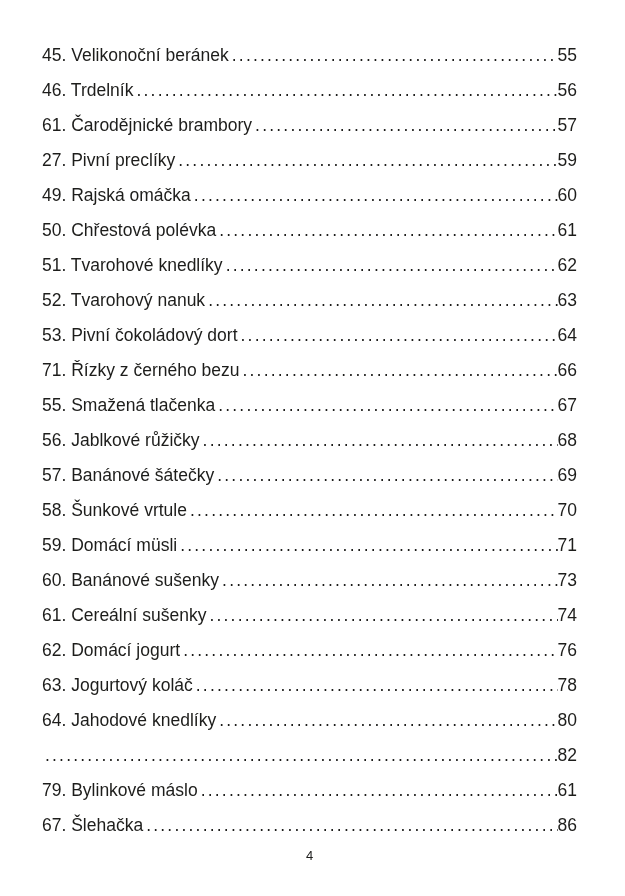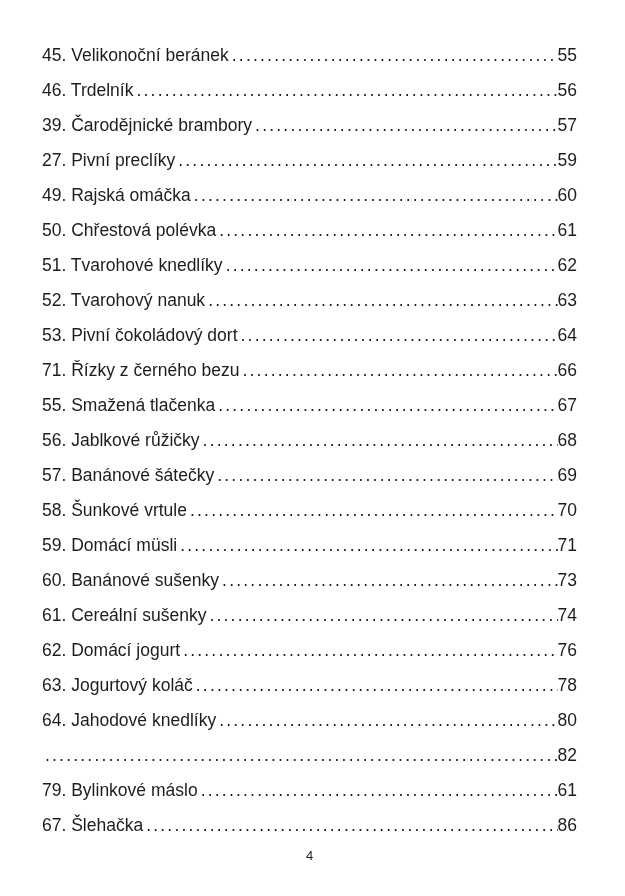--- a/index.html
+++ b/index.html
@@ -63,21 +63,21 @@
         <span class="toc-title">45. Velikonoční beránek</span>
         <span class="leader">................................................................................................................................................................</span>
         <span class="toc-page">55</span>
       </div>
       <div class="toc-row">
         <span class="toc-title">46. Trdelník</span>
         <span class="leader">................................................................................................................................................................</span>
         <span class="toc-page">56</span>
       </div>
       <div class="toc-row">
-        <span class="toc-title">39. Čarodějnické brambory</span>
+        <span class="toc-title">61. Čarodějnické brambory</span>
         <span class="leader">................................................................................................................................................................</span>
         <span class="toc-page">57</span>
       </div>
       <div class="toc-row">
         <span class="toc-title">27. Pivní preclíky</span>
         <span class="leader">................................................................................................................................................................</span>
         <span class="toc-page">59</span>
       </div>
       <div class="toc-row">
         <span class="toc-title">49. Rajská omáčka</span>

